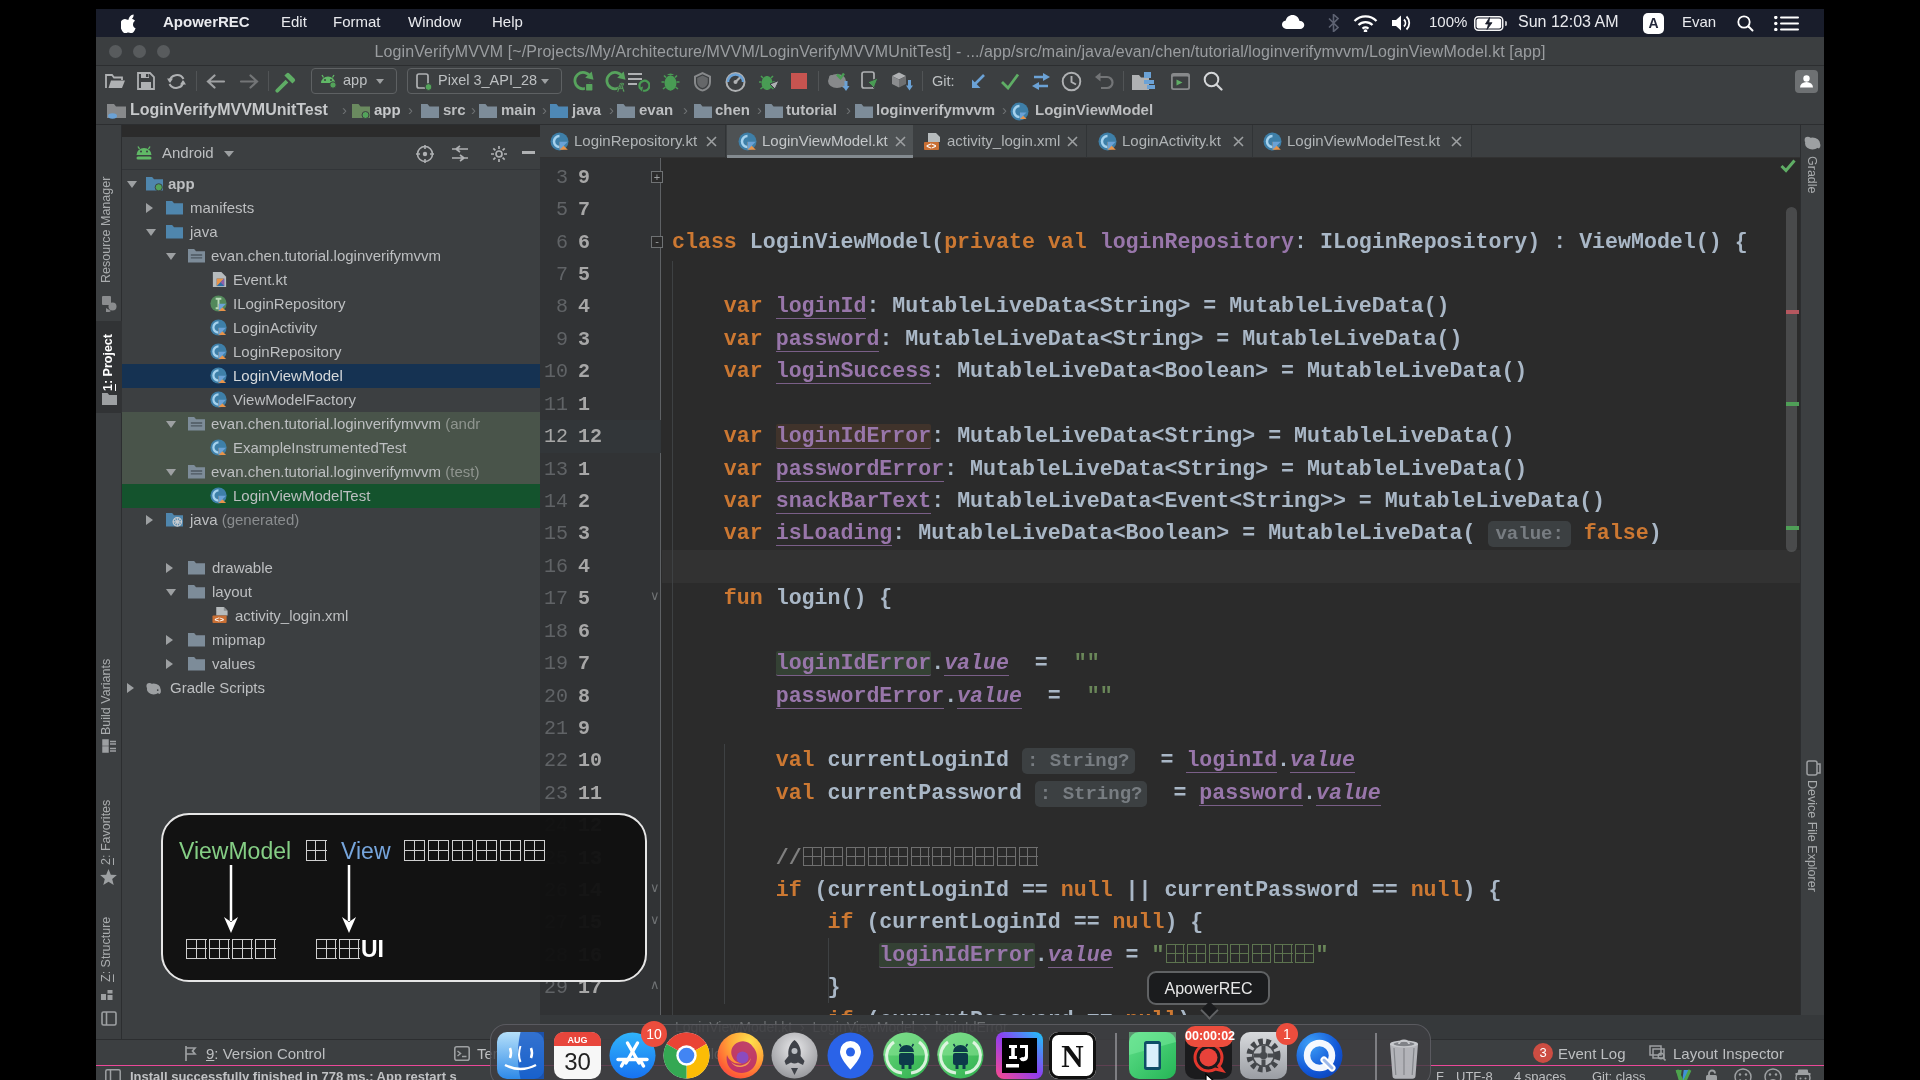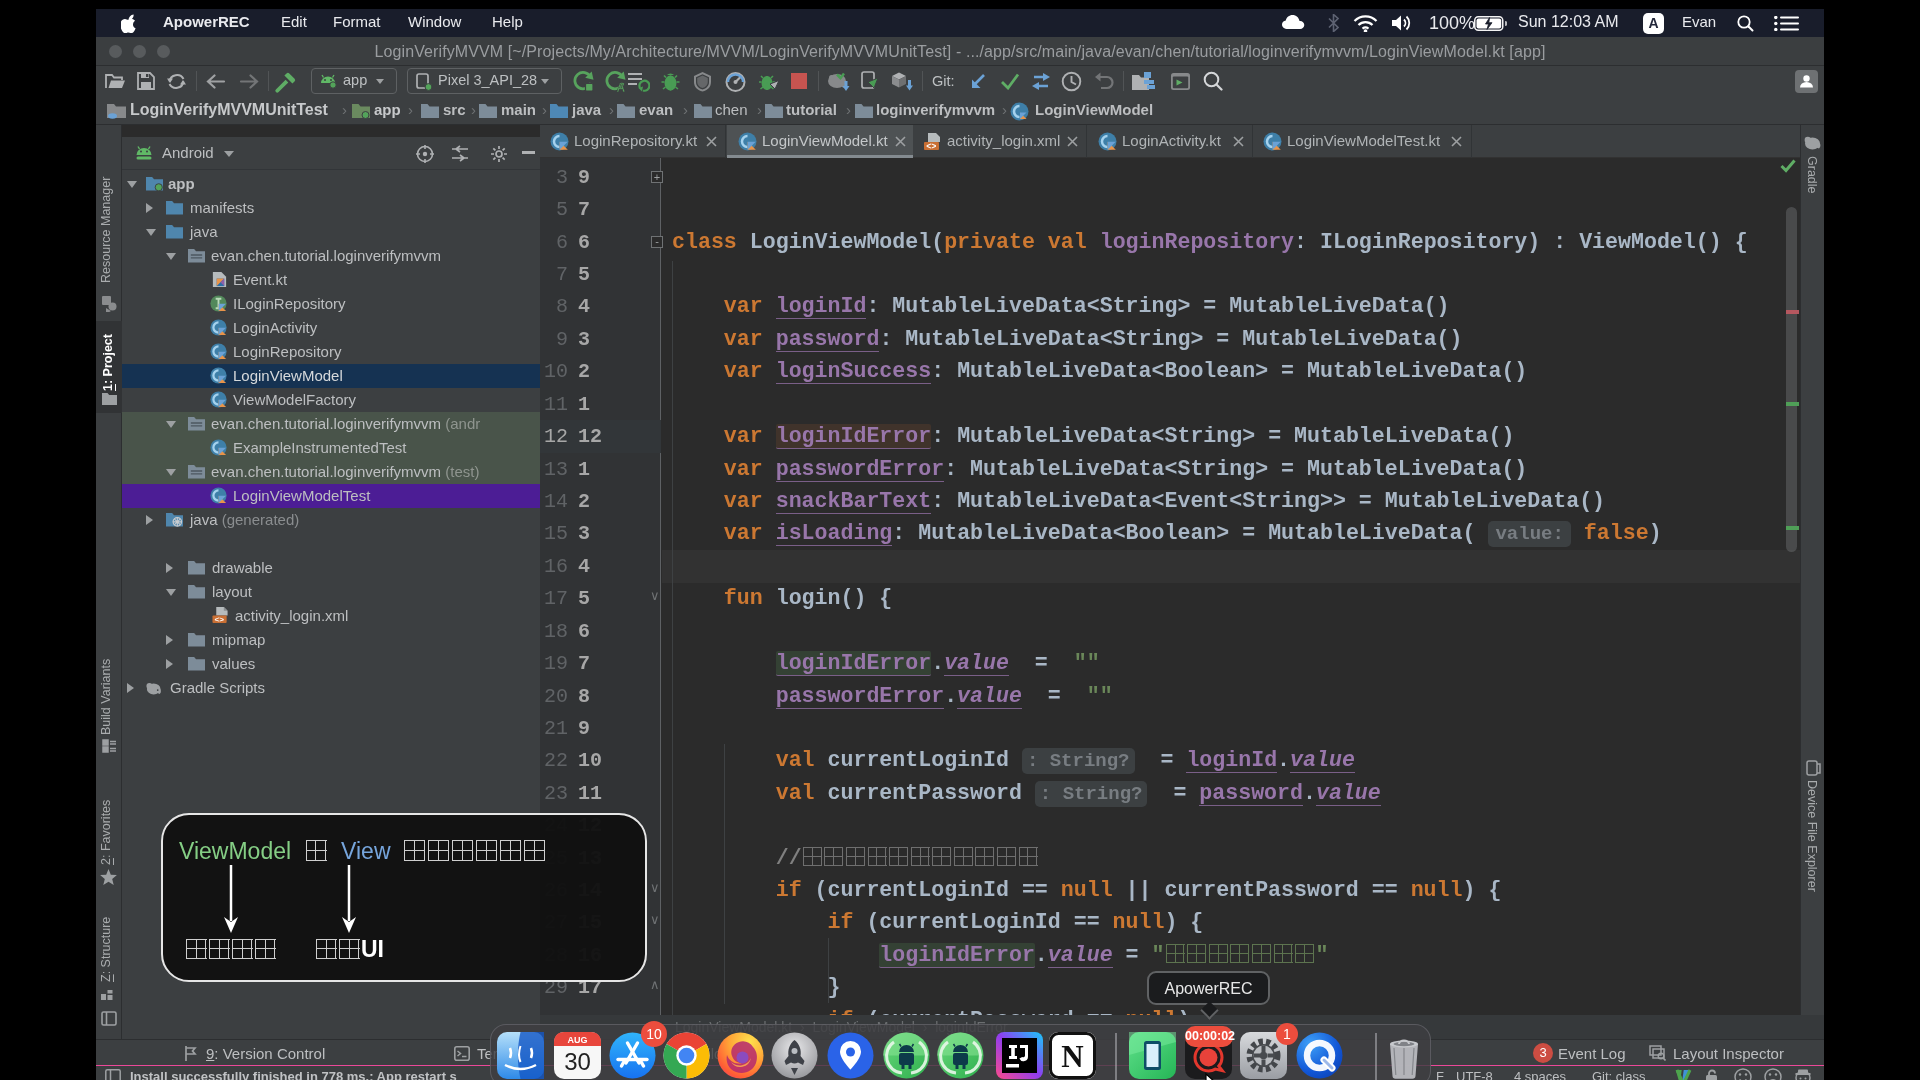--- a/index.html
+++ b/index.html
@@ -126,21 +126,21 @@
           </g>
           <circle cx="12.5" cy="16" r="1.8" fill="#fff"></circle>
         </svg>
     <svg class="abs" style="left:1296px;top:5px" width="22" height="18" viewBox="0 0 22 18">
           <path fill="#fff" d="M0 6h4l5-4.5v15L4 12H0z"></path>
           <g fill="none" stroke="#fff" stroke-width="1.8">
             <path d="M12 5.5 A5 5 0 0 1 12 12.5"></path>
             <path d="M14.5 2.5 A9 9 0 0 1 14.5 15.5"></path>
           </g>
         </svg>
-    <span class="mi" style="left:1333px;font-size:18px">100%</span>
+    <span class="mi" style="left:1333px;font-size:15px">100%</span>
     <svg class="abs" style="left:1378px;top:7px" width="33" height="15" viewBox="0 0 33 15">
           <rect x="0.75" y="0.75" width="28" height="13.5" rx="3.5" fill="none" stroke="#fff" stroke-opacity=".95" stroke-width="1.5"></rect>
           <rect x="2.5" y="2.5" width="24.7" height="10" rx="2" fill="#fff"></rect>
           <path d="M31 5 v5 a2.4 2.4 0 0 0 0 -5z" fill="#fff" fill-opacity=".7"></path>
           <path d="M15.6 1.5 11.5 8h3l-1.5 5.5 5-6.8h-3.2z" fill="#191d2b" stroke="#191d2b" stroke-width=".8"></path>
         </svg>
     <span class="mi" style="left:1422px;font-size:16px">Sun 12:03 AM</span>
     <span class="abs" style="left:1547px;top:4px;width:21px;height:21px;background:#fff;border-radius:5px;color:#23273a;font-weight:700;font-size:14px;text-align:center;line-height:21px">A</span>
     <span class="mi" style="left:1586px">Evan</span>
     <svg class="abs" style="left:1641px;top:6px" width="17" height="17" viewBox="0 0 17 17">
@@ -345,21 +345,21 @@
     <span class="c" style="left:476px;font-weight:700">java</span>
     <span class="c sep" style="left:513px">›</span>
     <svg class="abs" style="left:521px;top:6px" width="18" height="16" viewBox="0 0 18 16">
           <path fill="#7d8c99" d="M0 15 V1 h6.5l2 2.5H18V15z"></path>
         </svg>
     <span class="c" style="left:543px;font-weight:700">evan</span>
     <span class="c sep" style="left:587px">›</span>
     <svg class="abs" style="left:598px;top:6px" width="18" height="16" viewBox="0 0 18 16">
           <path fill="#7d8c99" d="M0 15 V1 h6.5l2 2.5H18V15z"></path>
         </svg>
-    <span class="c" style="left:619px;font-weight:400">chen</span>
+    <span class="c" style="left:619px;font-weight:700">chen</span>
     <span class="c sep" style="left:661px">›</span>
     <svg class="abs" style="left:669px;top:6px" width="18" height="16" viewBox="0 0 18 16">
           <path fill="#7d8c99" d="M0 15 V1 h6.5l2 2.5H18V15z"></path>
         </svg>
     <span class="c" style="left:690px;font-weight:700">tutorial</span>
     <span class="c sep" style="left:750px">›</span>
     <svg class="abs" style="left:759px;top:6px" width="18" height="16" viewBox="0 0 18 16">
           <path fill="#7d8c99" d="M0 15 V1 h6.5l2 2.5H18V15z"></path>
         </svg>
     <span class="c" style="left:780px;font-weight:700">loginverifymvvm</span>
@@ -532,21 +532,21 @@
             <span class="tlabel" style="left:111px">ExampleInstrumentedTest</span>
           </div>
       <div class="trow" style="top:288px;background:#49544a">
             <span class="tarrow" style="left:44px;top:9px"><span class="arrow-d"></span></span>
             <svg class="ticon" style="left:66px" width="18" height="17" viewBox="0 0 18 17">
               <path fill="#7d8c99" d="M0 16 V1.5 h6.5l2 2.5H18V16z"></path>
               <path d="M3 8h12M3 11h12" stroke="#4c5760" stroke-width="1.4"></path>
             </svg>
             <span class="tlabel" style="left:89px">evan.chen.tutorial.loginverifymvvm <span style="color:#8f958f">(test)</span></span>
           </div>
-      <div class="trow" style="top:312px;background:#4c1d95">
+      <div class="trow" style="top:312px;background:#14532d">
             <svg class="ticon" style="left:88px" width="18" height="18" viewBox="0 0 18 18">
               <circle cx="9" cy="9" r="8.6" fill="#3e7fa8"></circle>
               <path d="M9 3.6 A5.4 5.4 0 1 0 9 14.4" fill="none" stroke="#a5d2ee" stroke-width="2.4"></path>
               <path d="M9.2 9.2 17 17 9.2 17z" fill="#e8944a"></path>
               <path d="M9.2 9.2 17 9.2 9.2 17z" fill="#6ba2d6"></path>
             </svg>
             <span class="tlabel" style="left:111px">LoginViewModelTest</span>
           </div>
       <div class="trow" style="top:336px">
             <span class="tarrow" style="left:24px;top:7px"><span class="arrow-r"></span></span>

